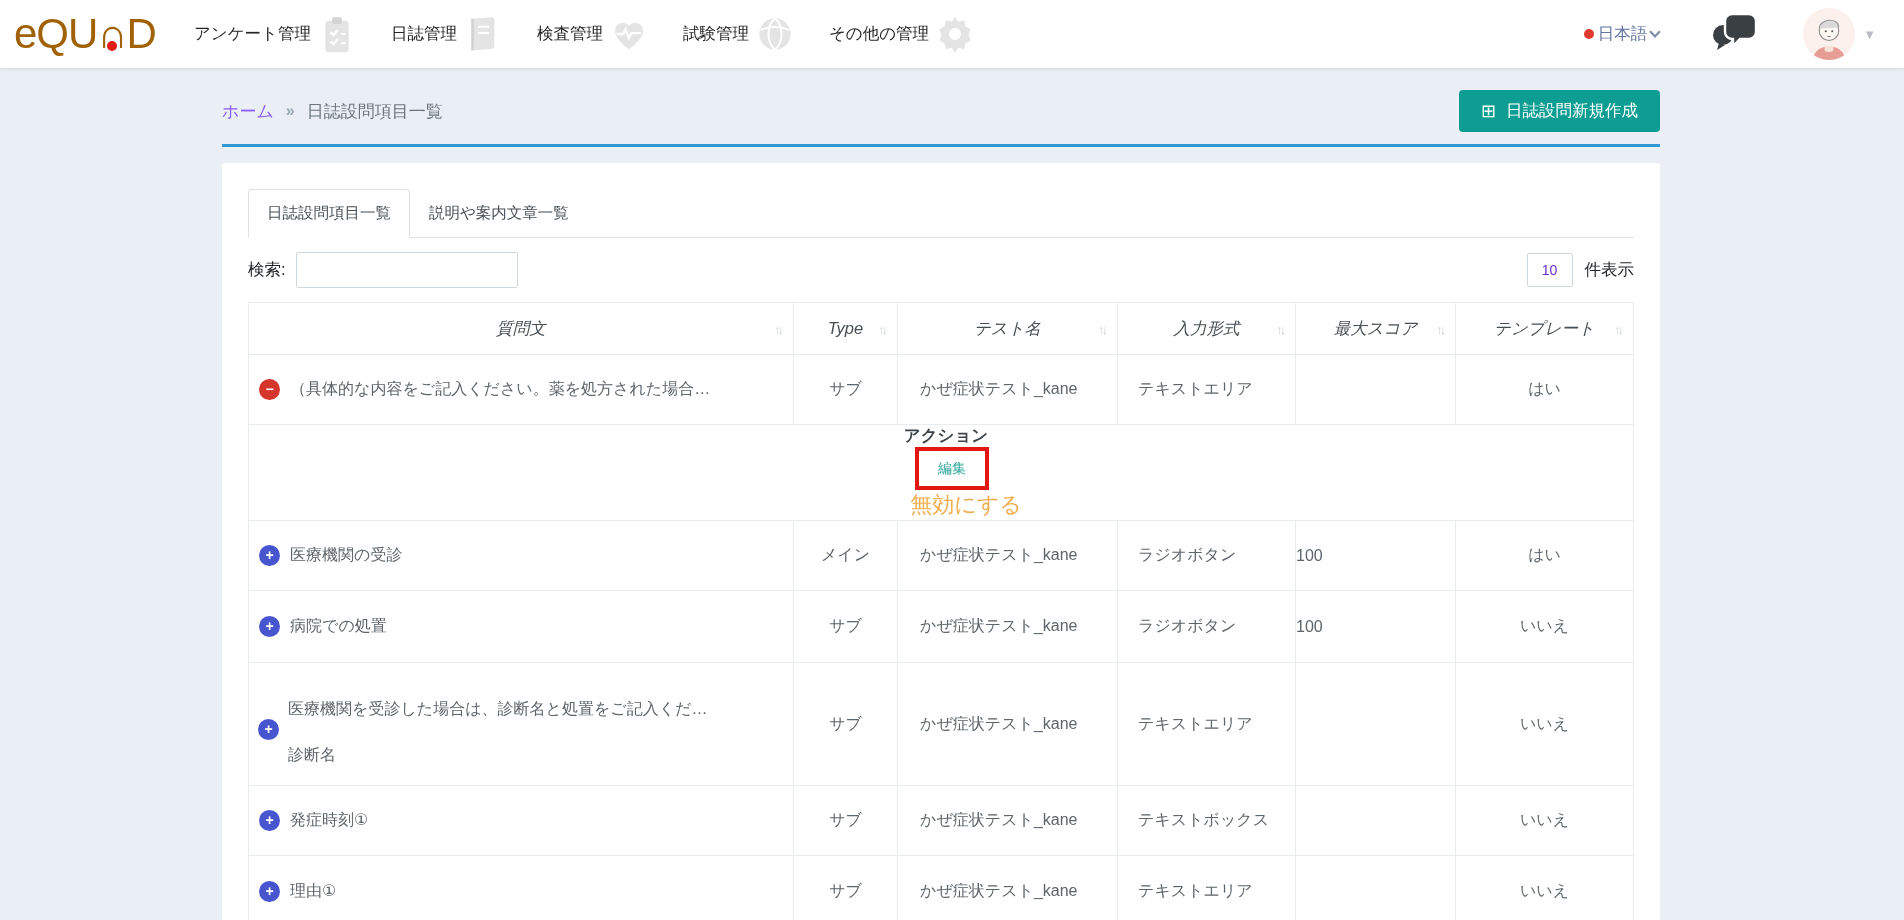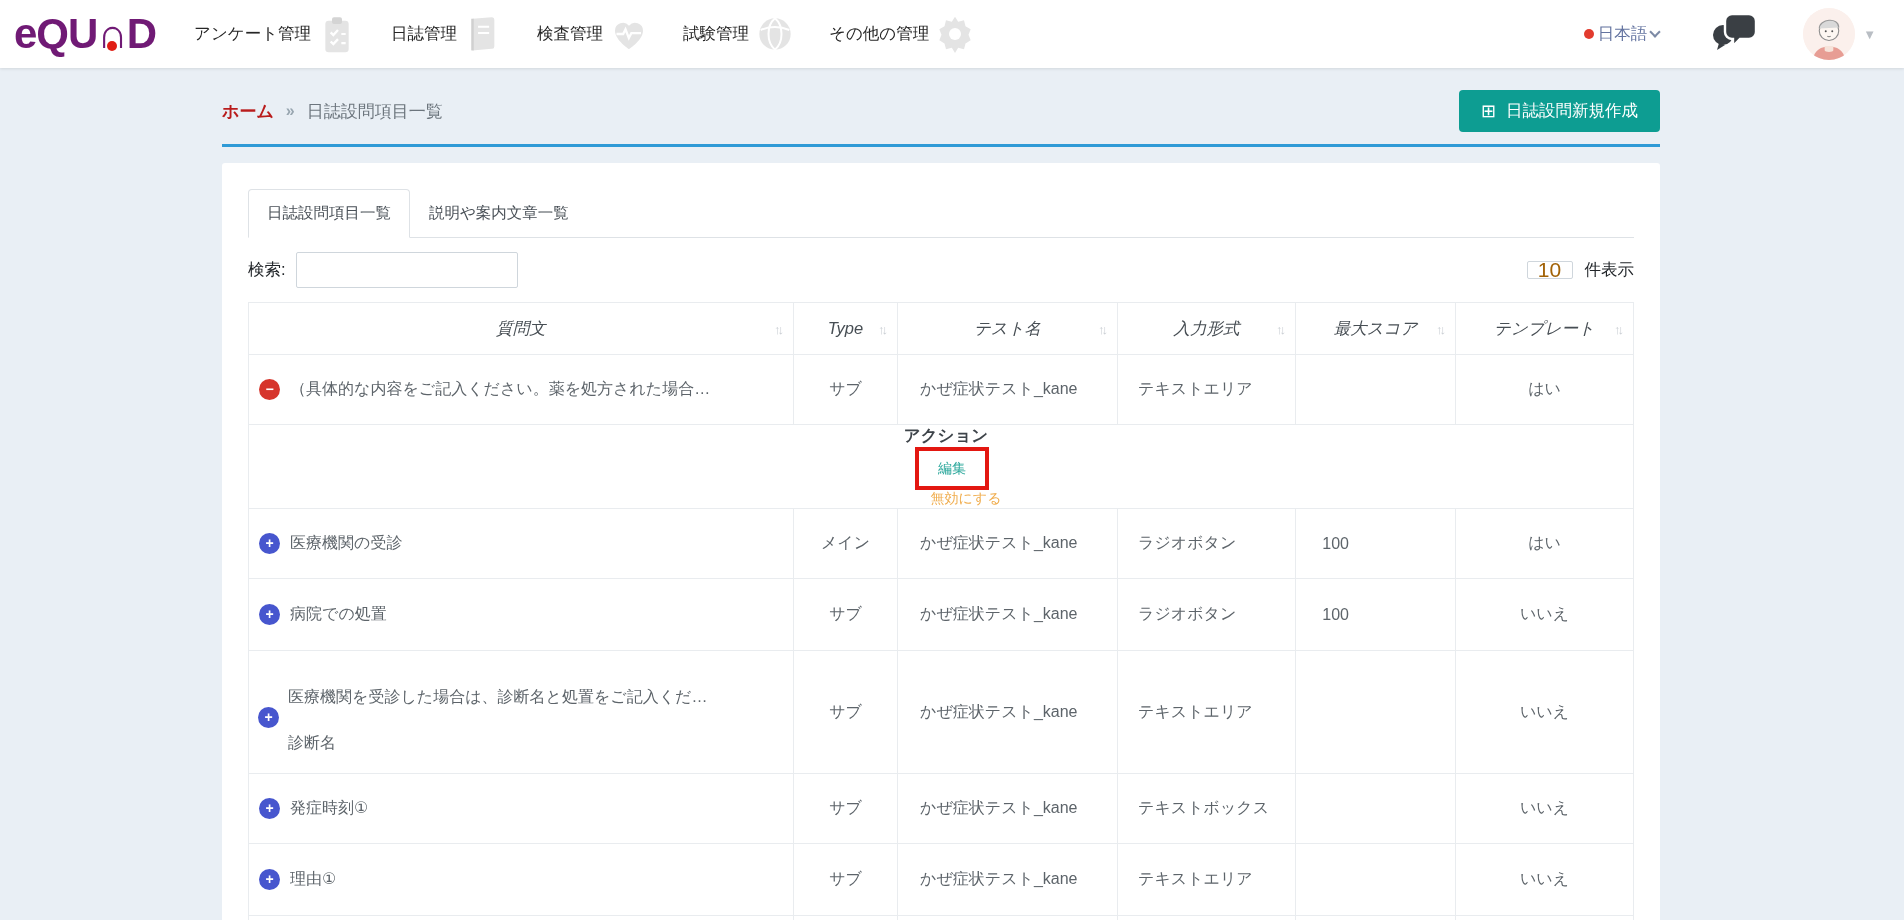--- a/index.html
+++ b/index.html
@@ -9,21 +9,21 @@
     background: #e9eff5;
     color: #333;
   }
 
   
   .topbar {
     height: 68px; background: #fff; display: flex; align-items: center;
     padding: 0 28px 0 14px; box-shadow: 0 1px 3px rgba(0,0,0,.10);
     position: relative; z-index: 5;
   }
-  .logo { font-size: 42px; font-weight: 700; letter-spacing: -1px; color: #701a75; display: flex; align-items: center; }
+  .logo { font-size: 42px; font-weight: 400; letter-spacing: -1px; color: #a16207; display: flex; align-items: center; }
   .logo .arch { position: relative; display: inline-block; }
   .logo .arch .dot { position: absolute; left: 50%; bottom: 7px; width: 10px; height: 10px; margin-left: -5px; background: #e01e14; border-radius: 50%; }
   .nav { display: flex; align-items: center; margin-left: 38px; gap: 34px; }
   .nav-item { display: flex; align-items: center; gap: 6px; cursor: pointer; }
   .nav-item .lbl { font-size: 16.5px; font-weight: 500; color: #262626; white-space: nowrap; }
   .nav-icon { width: 40px; height: 40px; flex: 0 0 auto; }
   .top-right { margin-left: auto; display: flex; align-items: center; }
   .lang { display: flex; align-items: center; gap: 4px; cursor: pointer; }
   .lang .flagdot { width: 10px; height: 10px; border-radius: 50%; background: #e23b2e; }
   .lang .lang-label { font-size: 16.5px; color: #6474a0; }
@@ -31,21 +31,21 @@
   .chat { margin-left: 52px; cursor: pointer; }
   .avatar-wrap { margin-left: 44px; display: flex; align-items: center; gap: 8px; cursor: pointer; }
   .avatar { width: 52px; height: 52px; border-radius: 50%; overflow: hidden; background: #fbf0ec; }
   .avatar-caret { color: #b9bec4; font-size: 13px; }
 
   
   .content { height: 852px; overflow: hidden; }
   .container { width: 1438px; margin-left: 222px; }
   .crumb-row { margin-top: 20px; height: 46px; display: flex; align-items: center; justify-content: space-between; }
   .crumbs { display: flex; align-items: center; gap: 12px; font-size: 17px; }
-  .crumb-home { color: #b91c1c; text-decoration: none; cursor: pointer; font-weight: bold; }
+  .crumb-home { color: #8b5cf6; text-decoration: none; cursor: pointer; }
   .crumb-sep { color: #98a6b0; font-weight: bold; font-size: 16px; }
   .crumb-cur { color: #6c757d; }
   .btn-create {
     background: #0d9d92; color: #fff; border: none; border-radius: 4px;
     height: 42px; padding: 0 22px; font-size: 16.5px; cursor: pointer;
     display: flex; align-items: center; gap: 10px;
     font-family: "Liberation Sans", "DejaVu Sans", sans-serif;
   }
   .btn-create .plus-sq { font-size: 18px; }
   .blue-rule { height: 3px; background: #2f9ad6; margin-top: 10px; border: none; }
@@ -57,21 +57,21 @@
     font-size: 15.5px; color: #495057; padding: 13px 18px; cursor: pointer;
     border: 1px solid transparent; border-bottom: none; margin-bottom: -1px;
     border-radius: 4px 4px 0 0; white-space: nowrap;
   }
   .tab.active { background: #fff; border-color: #dee2e6; border-bottom: 1px solid #fff; }
 
   .toolbar { margin-top: 14px; display: flex; align-items: center; justify-content: space-between; }
   .search-group { display: flex; align-items: center; gap: 10px; font-size: 16.5px; color: #212529; }
   .search-input { width: 222px; height: 36px; border: 1px solid #cfd6dc; border-radius: 2px; padding: 0 8px; font-size: 15px; }
   .pagesize-group { display: flex; align-items: center; gap: 12px; font-size: 16.5px; color: #212529; }
-  .pagesize-input { width: 46px; height: 18px; border: 1px solid #cfd6dc; border-radius: 2px; text-align: center; font-size: 21px; color: #a16207; }
+  .pagesize-input { width: 46px; height: 34px; border: 1px solid #cfd6dc; border-radius: 2px; text-align: center; font-size: 14px; color: #6d28d9; }
 
   
   table.qtable { margin-top: 14px; width: 100%; border-collapse: collapse; table-layout: fixed; }
   .qtable th, .qtable td { border: 1px solid #e9ecef; }
   .qtable th {
     height: 52px; font-size: 16.5px; font-weight: 500; color: #474e54;
     text-align: center; position: relative; cursor: pointer; background: #fff; font-style: italic;
   }
   .sort-icon { position: absolute; right: 12px; top: 50%; transform: translateY(-50%); color: #c9ced3; font-size: 13px; letter-spacing: -3px; }
   .qtable td { font-size: 16px; color: #5d646a; vertical-align: middle; background: #fff; }
@@ -80,34 +80,34 @@
   .circle-icon {
     width: 21px; height: 21px; border-radius: 50%; flex: 0 0 auto;
     color: #fff; font-size: 14px; font-weight: bold; line-height: 21px; text-align: center;
     cursor: pointer;
   }
   .circle-icon.minus { background: #d6352c; }
   .circle-icon.plus { background: #4756ce; }
   .type-cell { text-align: center; }
   .test-cell { padding-left: 22px; }
   .input-cell { padding-left: 20px; }
-  .score-cell { text-align: right; padding-right: 106px; }
+  .score-cell { text-align: left; padding-right: 106px; }
   .tpl-cell { text-align: center; }
   tr.r-normal { height: 70px; }
   tr.r-normal2 { height: 72px; }
   tr.r-tall { height: 123px; }
   tr.r-partial td { height: 74px; vertical-align: top; padding-top: 16px; }
 
   
   tr.action-row td { height: 72px; padding-left: 10px; }
   .action-flex { display: flex; align-items: center; flex-direction: column; }
   .action-label { font-weight: bold; color: #3e444a; font-size: 16.5px; }
   .edit-box { border: 4px solid #e31711; padding: 8px 19px; margin-left: 12px; }
   .edit-link { color: #2aa79b; font-size: 14px; cursor: pointer; }
-  .disable-link { color: #f0ad4e; font-size: 14px; margin-left: 40px; cursor: pointer; }
+  .disable-link { color: #f0ad4e; font-size: 22px; margin-left: 40px; cursor: pointer; }
 
   
   .tall-q { position: relative; padding: 0 10px; }
   .tall-q .line1 { margin: 16px 0 0 29px; }
   .tall-q .line2 { margin: 25px 0 0 29px; }
   .tall-q .circle-icon { position: absolute; left: 9px; top: 56px; }
 </style>
 </head>
 <body>
 

